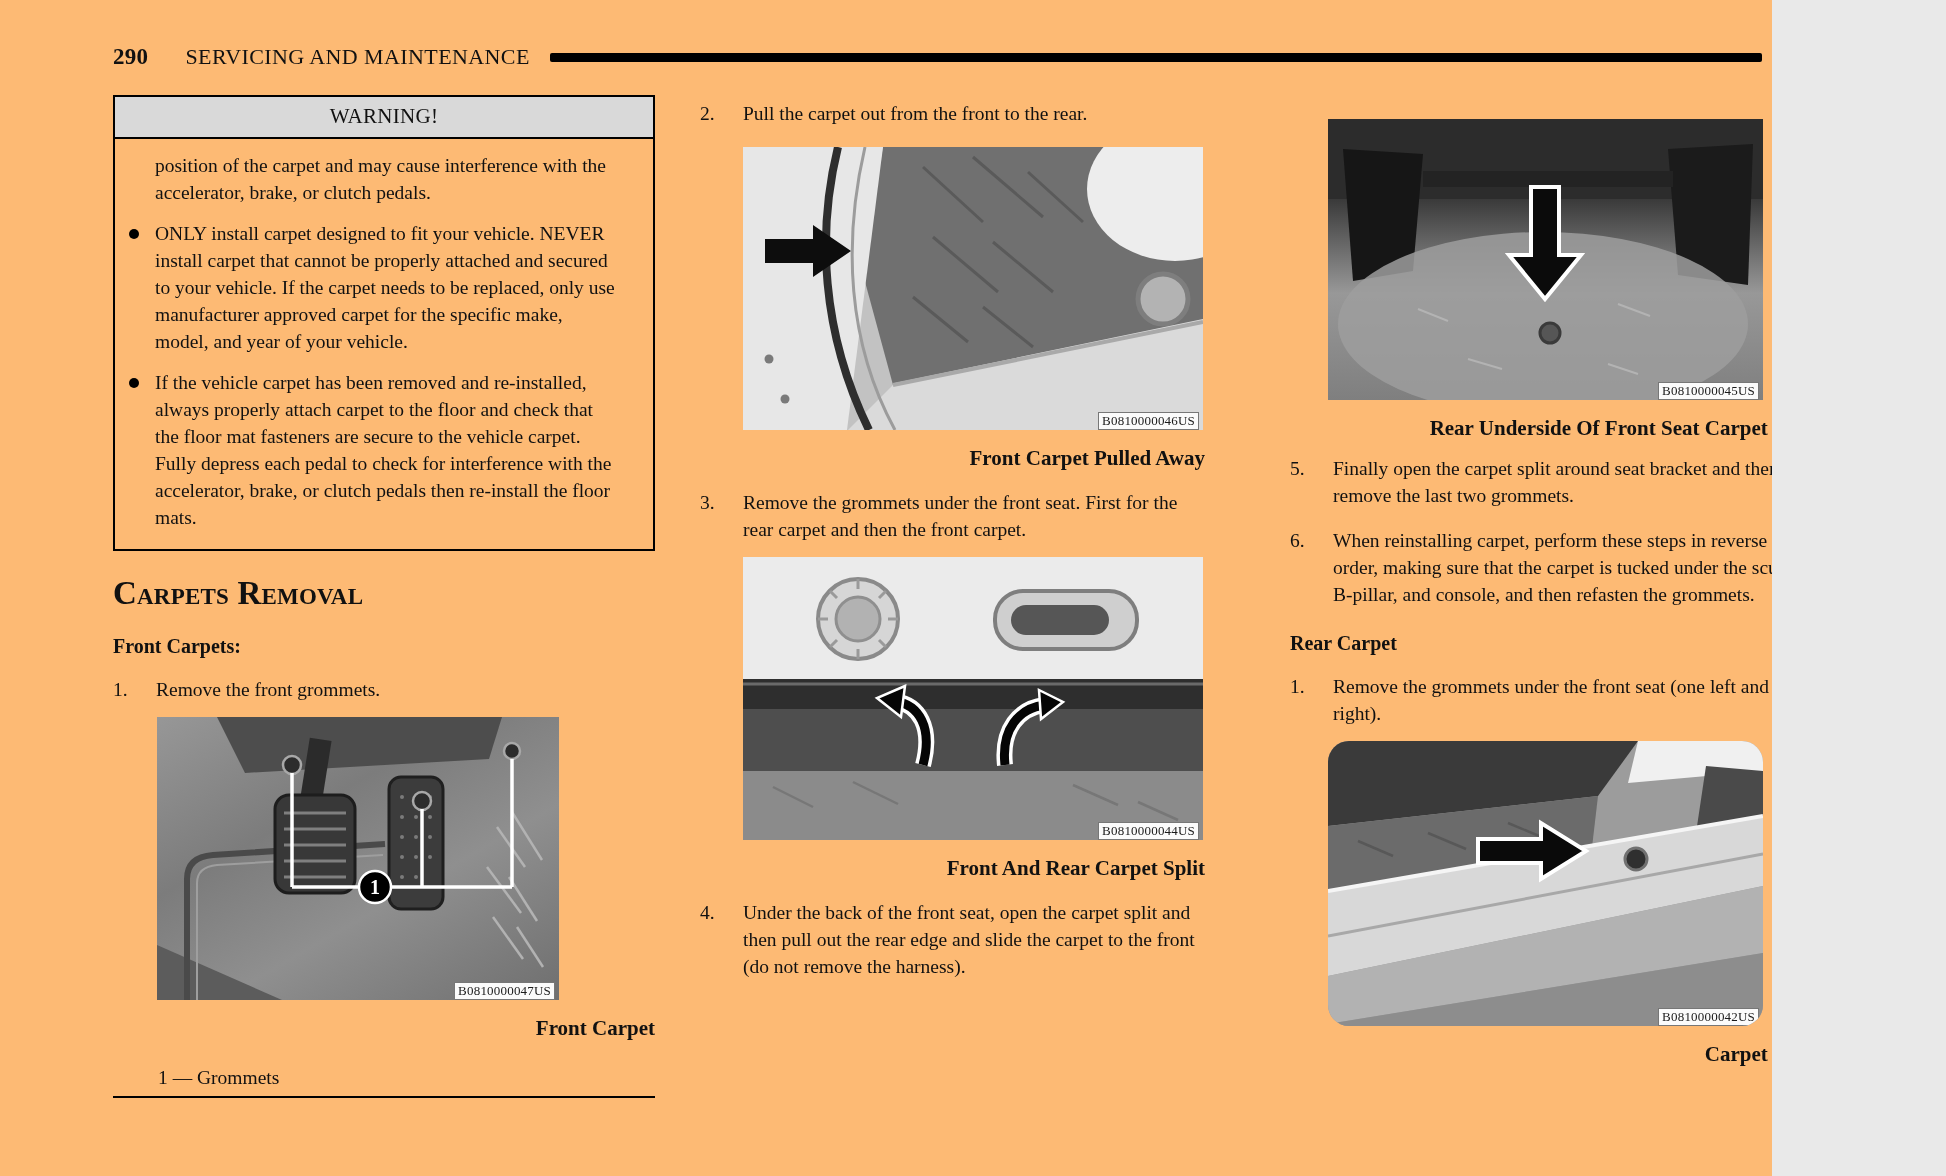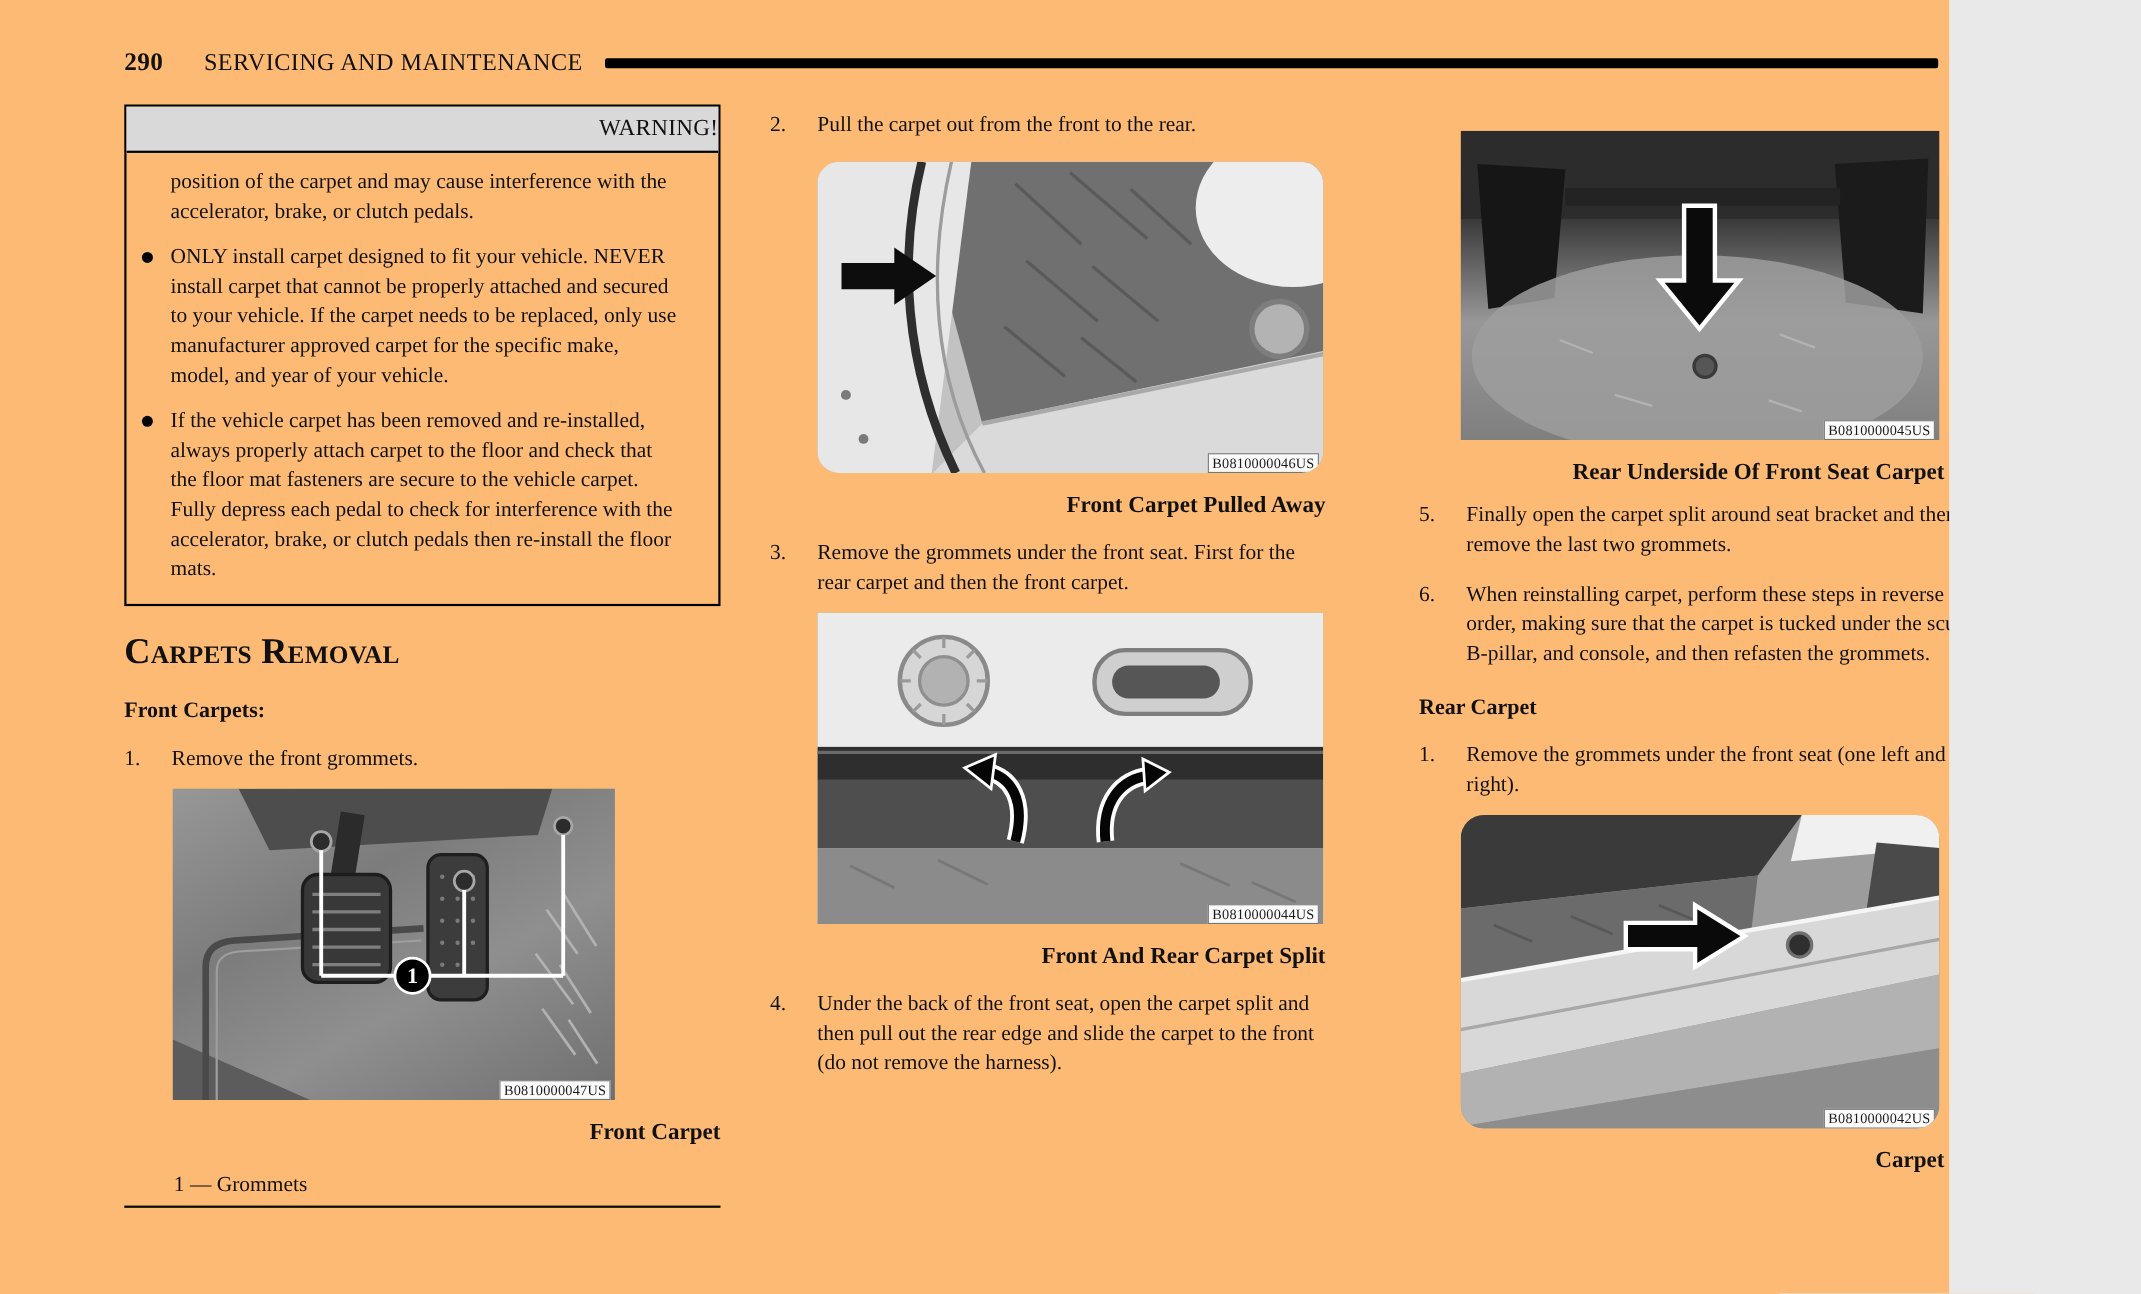--- a/index.html
+++ b/index.html
@@ -22,21 +22,21 @@
   
   .col { position:absolute; top:95px; }
   .col-left  { left:113px; width:542px; }
   .col-mid   { left:700px; width:505px; top:100px; }
   .col-right { left:1290px; width:525px; top:95px; }
 
   
   .warning-box { border:2px solid #000; }
   .warning-header {
     background:#d9d9d9; border-bottom:2px solid #000;
-    text-align:right; font-size:21px; padding:7px 0 8px;
+    text-align:center; font-size:21px; padding:7px 0 8px;
     letter-spacing:.3px;
   }
   .warning-body { padding:13px 32px 18px 40px; font-size:19.5px; line-height:27px; }
   .w-intro { margin:0; }
   .w-item { position:relative; margin-top:14px; }
   .w-item .dot {
     position:absolute; left:-26px; top:9px;
     width:10px; height:10px; background:#000; border-radius:50%;
   }
 
@@ -58,21 +58,21 @@
   .photo-code {
     position:absolute; right:4px; bottom:0;
     background:#fbfbfb; border:1px solid #777; color:#1a1a1a;
     font-size:13px; line-height:16px; padding:0 3px;
     letter-spacing:.2px; z-index:5;
   }
   .caption { text-align:right; font-size:21px; font-weight:bold; margin-top:16px; }
 
   .photo-front-carpet { width:402px; height:283px; margin:14px 0 0 44px;
     background: linear-gradient(150deg,#979797,#7c7c7c 35%,#8f8f8f 62%,#6f6f6f); }
-  .photo-pulled-away { width:460px; height:283px; margin:20px 0 0 43px; background:#c2c2c2;border-radius:20px; }
+  .photo-pulled-away { width:460px; height:283px; margin:20px 0 0 43px; background:#c2c2c2; }
   .photo-split-mid { width:460px; height:283px; margin:14px 0 0 43px; background:#bdbdbd; }
   .photo-rear-underside { width:435px; height:281px; margin:24px 0 0 38px;
     background: linear-gradient(#4a4a4a,#303030 25%,#989898 62%,#7f7f7f); }
   .photo-carpet-split { width:435px; height:285px; margin:14px 0 0 38px; background:#9c9c9c;border-radius:21px; }
 
   
   .legend { margin:26px 0 0 45px; font-size:19.5px; }
   .legend-rule { border-top:2px solid #000; margin-top:7px; width:100%; }
 </style>
 </head>

